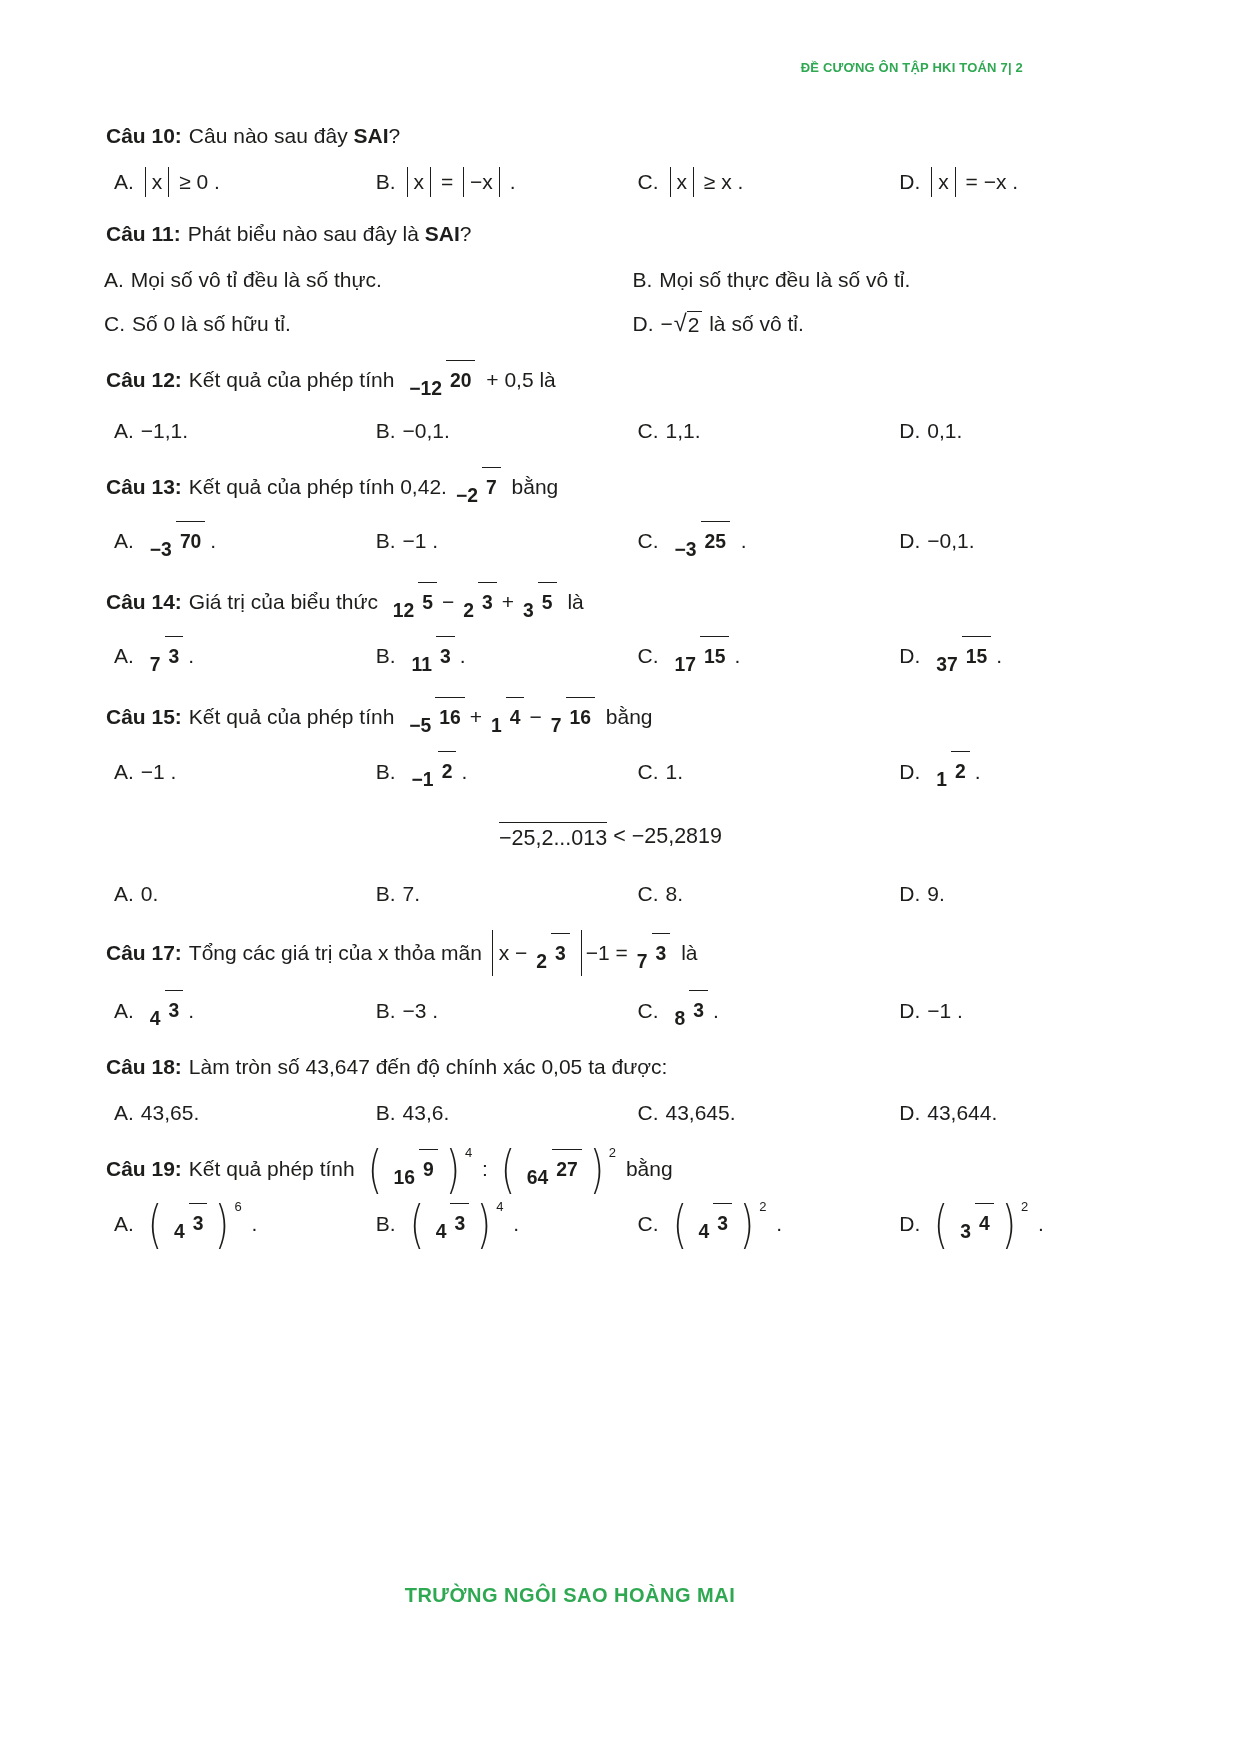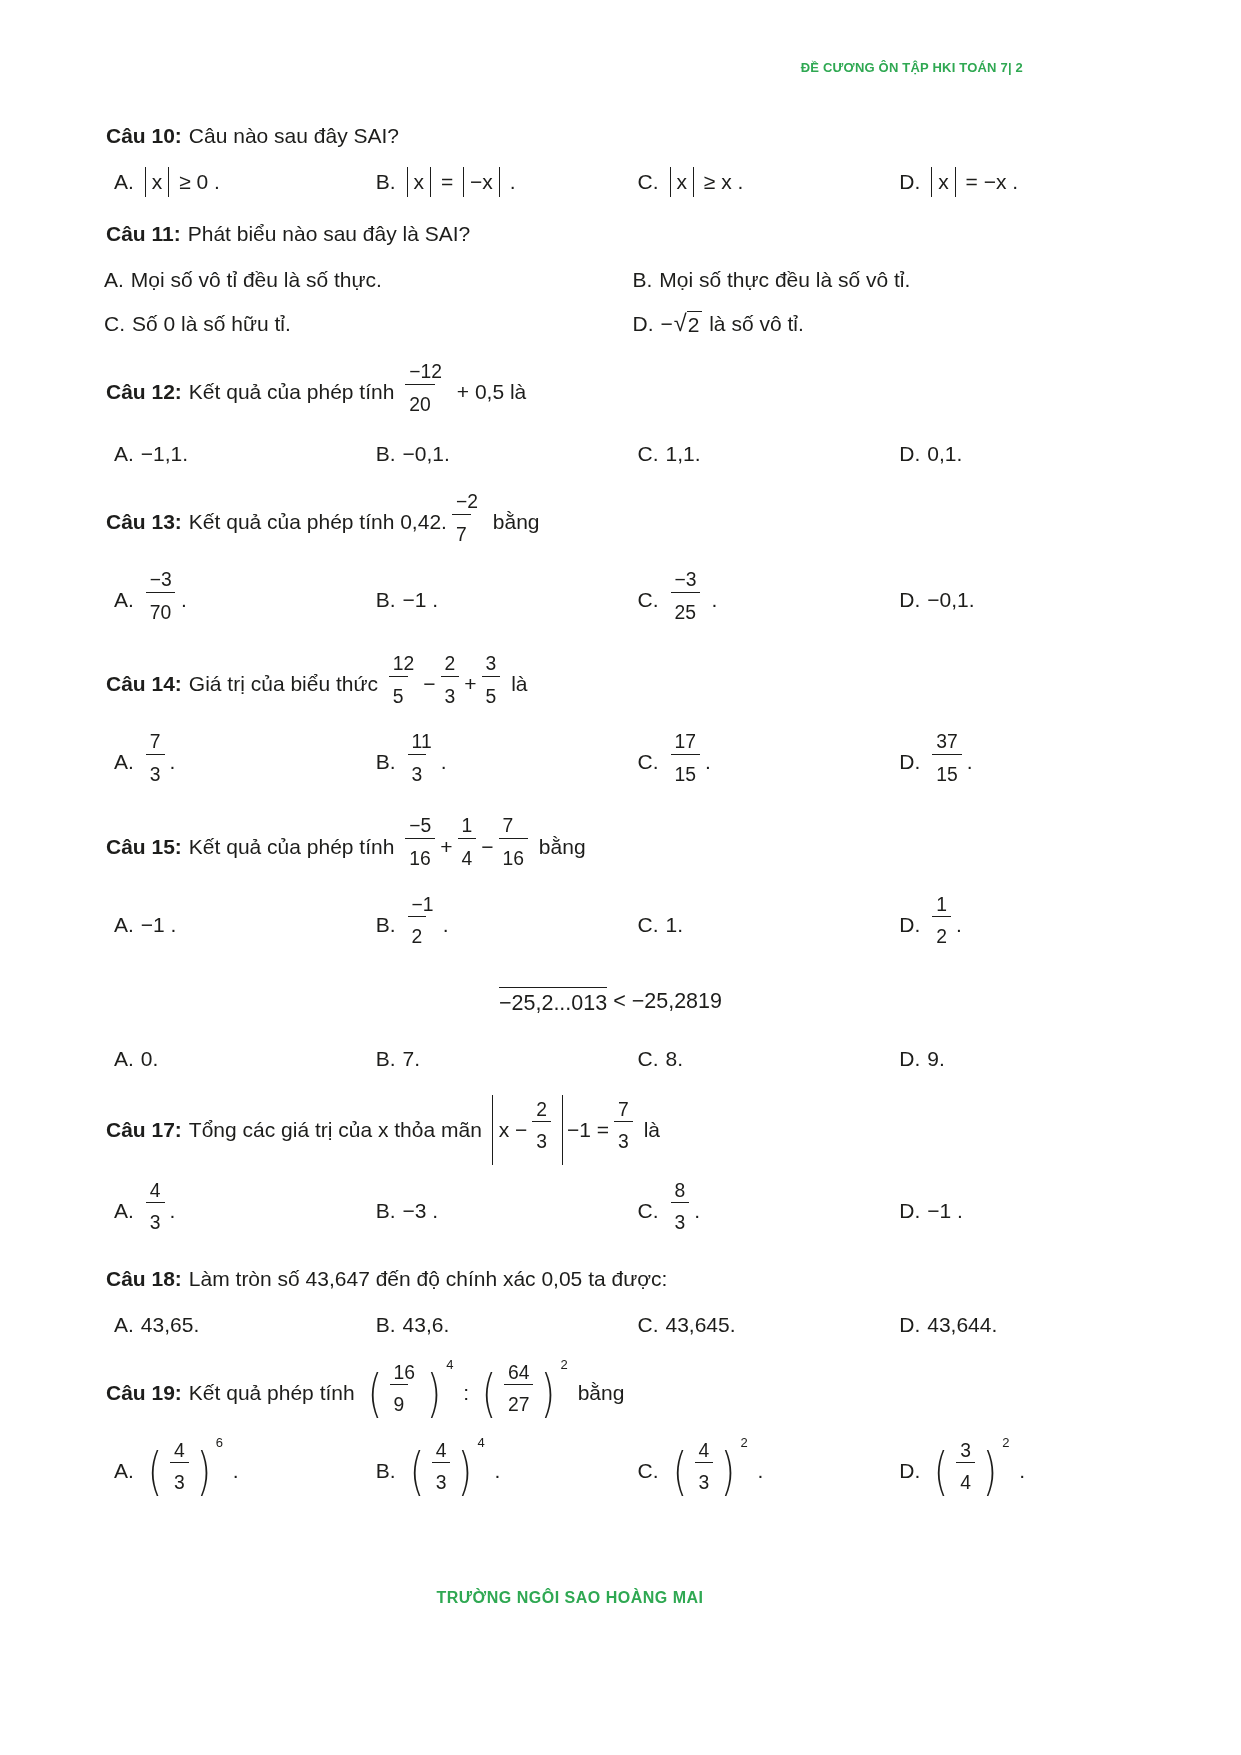--- a/index.html
+++ b/index.html
@@ -9,47 +9,47 @@
     color:#1d1d1b; position:relative; overflow:hidden;
   }
   .header{padding:58px 218px 0 0; text-align:right;}
   .header-text{color:#2fa852; font-weight:700; font-size:13px; letter-spacing:.2px;}
   .main{margin:44px 80px 0 100px;}
 
   .q{margin-bottom:4px;}
   .stem{display:flex; align-items:center; flex-wrap:wrap; font-size:21px; margin:18px 0 8px; min-height:32px;}
   .qlabel{font-weight:700; margin-right:7px;margin-left:6px;}
   .mt{white-space:pre-wrap;}
-  .bold{font-weight:400;}
+  .bold{font-weight:700;}
 
   .opts{margin:14px 0 20px; padding-left:14px;}
   .cols4{display:grid; grid-template-columns:repeat(4,1fr);}
   .cols2{display:grid; grid-template-columns:repeat(2,1fr); row-gap:12px; padding-left:4px;}
   .opt{display:flex; align-items:center; font-size:21px; min-height:32px; flex-wrap:nowrap;}
   .okey{margin-right:7px;}
 
-  .frac{display:inline-flex; flex-direction:column; align-items:flex-start; margin:0 5px; font-size:.92em; line-height:1.22; text-align:center;}
+  .frac{display:inline-flex; flex-direction:row; align-items:flex-end; margin:0 5px; font-size:.92em; line-height:1.22; text-align:center;font-weight:bold;}
   .fnum{padding:0 4px;}
   .fden{border-top:1.5px solid #1d1d1b; padding:8px 4px;}
 
   .abs{display:inline-flex; align-items:center; border-left:1.4px solid #1d1d1b; border-right:1.4px solid #1d1d1b; padding:3px 6px; margin:0 4px;}
 
   .sqrt{display:inline-flex; align-items:flex-start; margin:0 1px;}
   .sqrt-sym{font-size:1.12em; line-height:1.05;}
   .sqrt-rad{border-top:1.5px solid #1d1d1b; padding:1px 3px 0 1px;}
 
   .pfrac{display:inline-flex; align-items:center; margin:0 4px;}
   .paren{font-size:2.45em; font-weight:300; line-height:.78; transform:scaleX(.72); font-family:"DejaVu Sans", sans-serif;}
   .pexp{font-size:.62em; align-self:flex-start; vertical-align:baseline; margin:-4px 0 0 2px;}
 
   .over{border-top:1.4px solid #1d1d1b; padding-top:3px;}
   .equation{display:flex; justify-content:center; align-items:center; font-size:21.5px; margin:30px 40px 27px 0;}
 
   .footer{position:absolute; bottom:148px; left:0; width:1140px; text-align:center;}
-  .footer-text{color:#2fa852; font-weight:700; font-size:16px; letter-spacing:.5px;}
+  .footer-text{color:#2fa852; font-weight:700; font-size:20px; letter-spacing:.5px;}
 </style>
 </head>
 <body>
 
 <header class="header">
   <span class="header-text">ĐỀ CƯƠNG ÔN TẬP HKI TOÁN 7| 2</span>
 </header>
 
 <main class="main">
     <section class="q">

